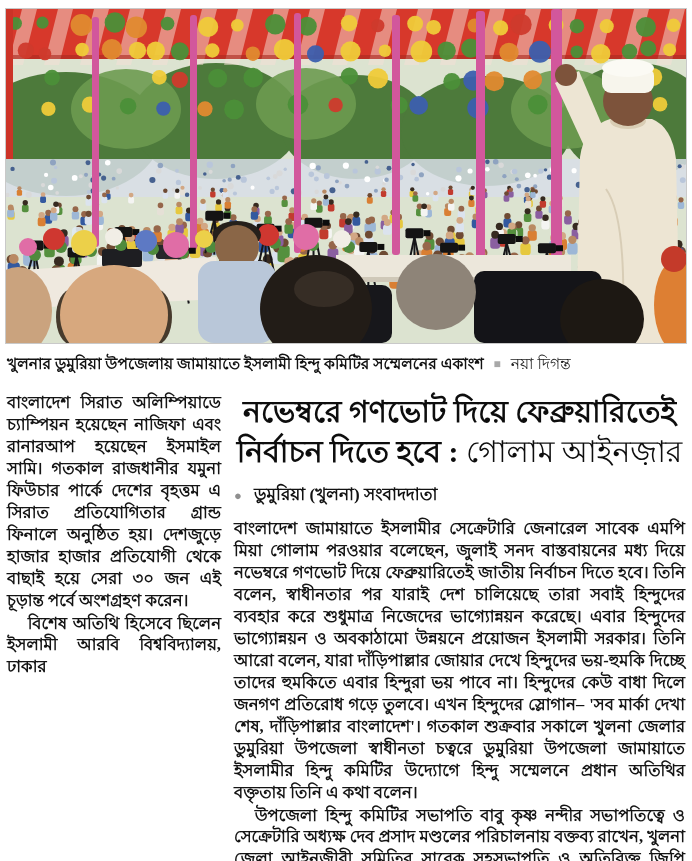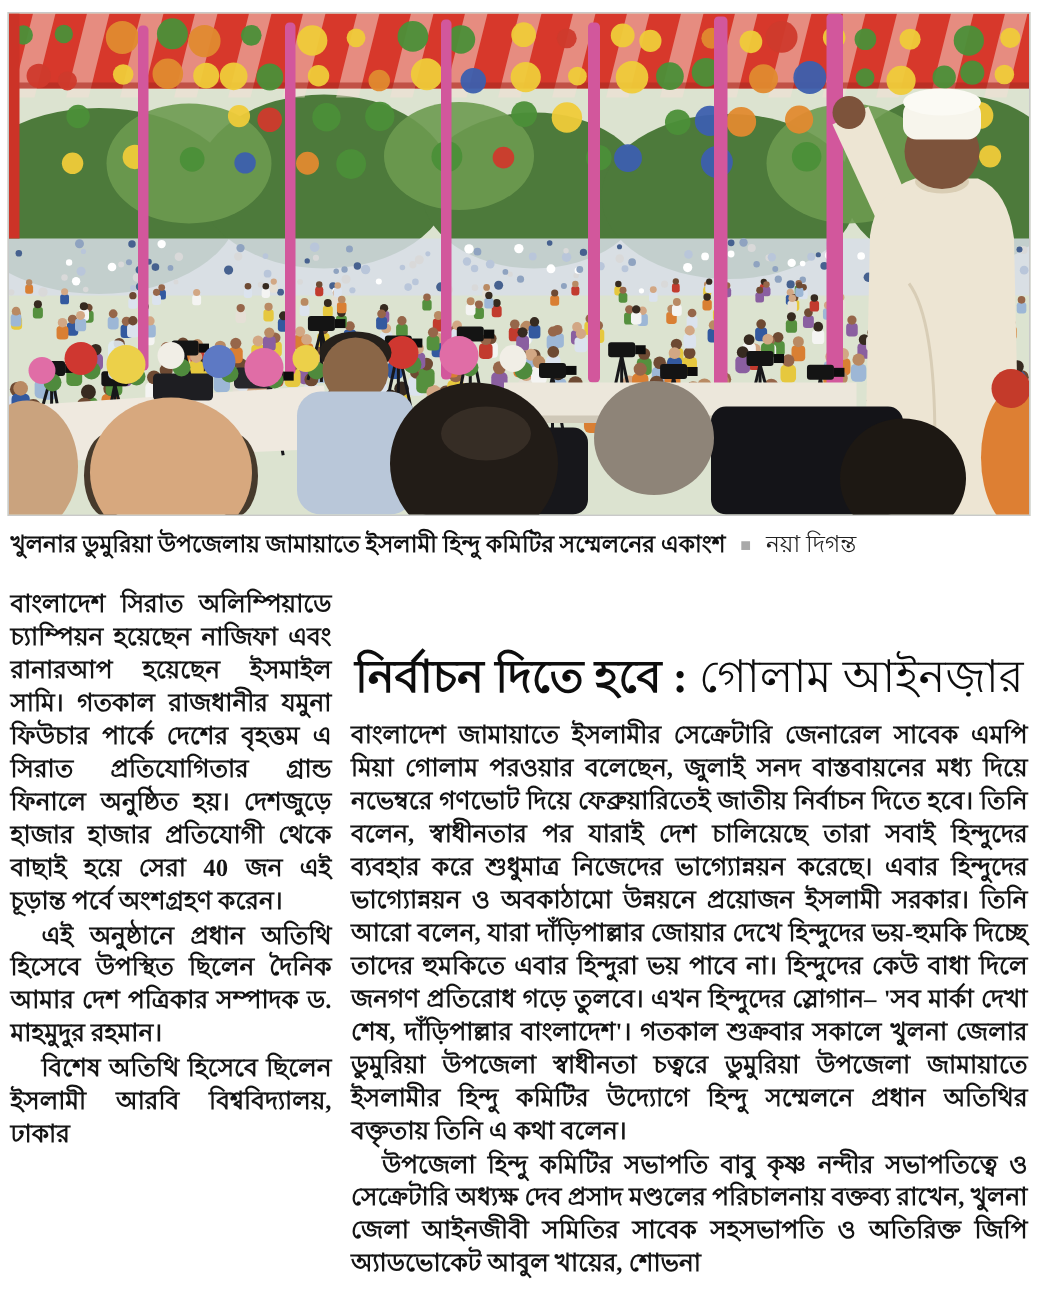--- a/index.html
+++ b/index.html
@@ -944,32 +944,35 @@
   <div class="caption">
     <span>খুলনার ডুমুরিয়া উপজেলায় জামায়াতে ইসলামী হিন্দু কমিটির সম্মেলনের একাংশ</span>
     <span class="sq">■</span>
     <span class="credit">নয়া দিগন্ত</span>
   </div>
 
   <div class="content">
 
     <div class="col-left">
       <div class="body">
-        <p>বাংলাদেশ সিরাত অলিম্পিয়াডে চ্যাম্পিয়ন হয়েছেন নাজিফা এবং রানারআপ হয়েছেন ইসমাইল সামি। গতকাল রাজধানীর যমুনা ফিউচার পার্কে দেশের বৃহত্তম এ সিরাত প্রতিযোগিতার গ্রান্ড ফিনালে অনুষ্ঠিত হয়। দেশজুড়ে হাজার হাজার প্রতিযোগী থেকে বাছাই হয়ে সেরা 40 জন এই চূড়ান্ত পর্বে অংশগ্রহণ করেন।</p>
-        <p>এই অনুষ্ঠানে প্রধান অতিথি হিসেবে উপস্থিত ছিলেন দৈনিক আমার দেশ পত্রিকার সম্পাদক ড. মাহমুদুর রহমান।</p>
+        <p>বাংলাদেশ সিরাত অলিম্পিয়াডে চ্যাম্পিয়ন হয়েছেন নাজিফা এবং রানারআপ হয়েছেন ইসমাইল সামি। গতকাল রাজধানীর যমুনা ফিউচার পার্কে দেশের বৃহত্তম এ সিরাত প্রতিযোগিতার গ্রান্ড ফিনালে অনুষ্ঠিত হয়। দেশজুড়ে হাজার হাজার প্রতিযোগী থেকে বাছাই হয়ে সেরা ৩০ জন এই চূড়ান্ত পর্বে অংশগ্রহণ করেন।</p>
         <p><span>বিশেষ অতিথি হিসেবে ছিলেন ইসলামী আরবি বিশ্ববিদ্যালয়, ঢাকার</span></p>
       </div>
     </div>
 
     <div class="col-right">
       <h1 class="hl-right">
-        <br>
+        <span>নভেম্বরে গণভোট দিয়ে ফেব্রুয়ারিতেই</span><br>
         <span>নির্বাচন দিতে হবে :</span>
         <span class="light">গোলাম আইনজ়ার</span>
       </h1>
+      <div class="byline">
+        <span class="dot">●</span>
+        <span>ডুমুরিয়া (খুলনা) সংবাদদাতা</span>
+      </div>
       <div class="body">
         <p>বাংলাদেশ জামায়াতে ইসলামীর সেক্রেটারি জেনারেল সাবেক এমপি মিয়া গোলাম পরওয়ার বলেছেন, জুলাই সনদ বাস্তবায়নের মধ্য দিয়ে নভেম্বরে গণভোট দিয়ে ফেব্রুয়ারিতেই জাতীয় নির্বাচন দিতে হবে। তিনি বলেন, স্বাধীনতার পর যারাই দেশ চালিয়েছে তারা সবাই হিন্দুদের ব্যবহার করে শুধুমাত্র নিজেদের ভাগ্যোন্নয়ন করেছে। এবার হিন্দুদের ভাগ্যোন্নয়ন ও অবকাঠামো উন্নয়নে প্রয়োজন ইসলামী সরকার। তিনি আরো বলেন, যারা দাঁড়িপাল্লার জোয়ার দেখে হিন্দুদের ভয়-হুমকি দিচ্ছে তাদের হুমকিতে এবার হিন্দুরা ভয় পাবে না। হিন্দুদের কেউ বাধা দিলে জনগণ প্রতিরোধ গড়ে তুলবে। এখন হিন্দুদের স্লোগান– 'সব মার্কা দেখা শেষ, দাঁড়িপাল্লার বাংলাদেশ'। গতকাল শুক্রবার সকালে খুলনা জেলার ডুমুরিয়া উপজেলা স্বাধীনতা চত্বরে ডুমুরিয়া উপজেলা জামায়াতে ইসলামীর হিন্দু কমিটির উদ্যোগে হিন্দু সম্মেলনে প্রধান অতিথির বক্তৃতায় তিনি এ কথা বলেন।</p>
         <p><span>উপজেলা হিন্দু কমিটির সভাপতি বাবু কৃষ্ণ নন্দীর সভাপতিত্বে ও সেক্রেটারি অধ্যক্ষ দেব প্রসাদ মণ্ডলের পরিচালনায় বক্তব্য রাখেন, খুলনা জেলা আইনজীবী সমিতির সাবেক সহসভাপতি ও অতিরিক্ত জিপি অ্যাডভোকেট আবুল খায়ের, শোভনা</span></p>
       </div>
     </div>
 
   </div>
 </div>
 
 </body></html>

